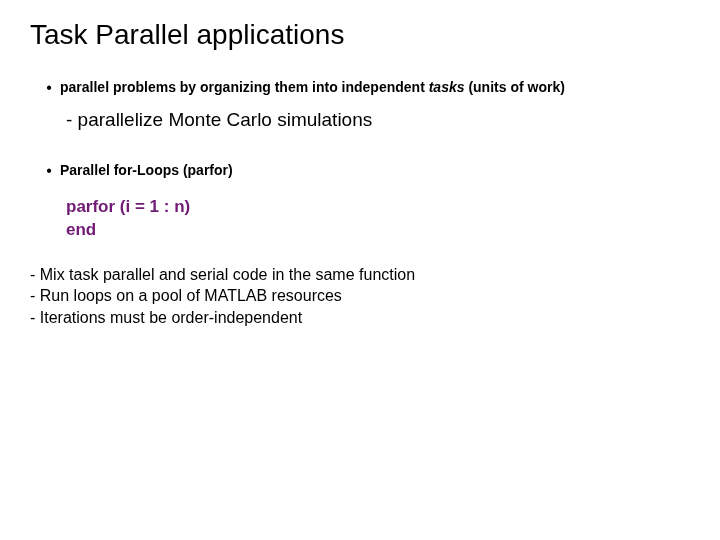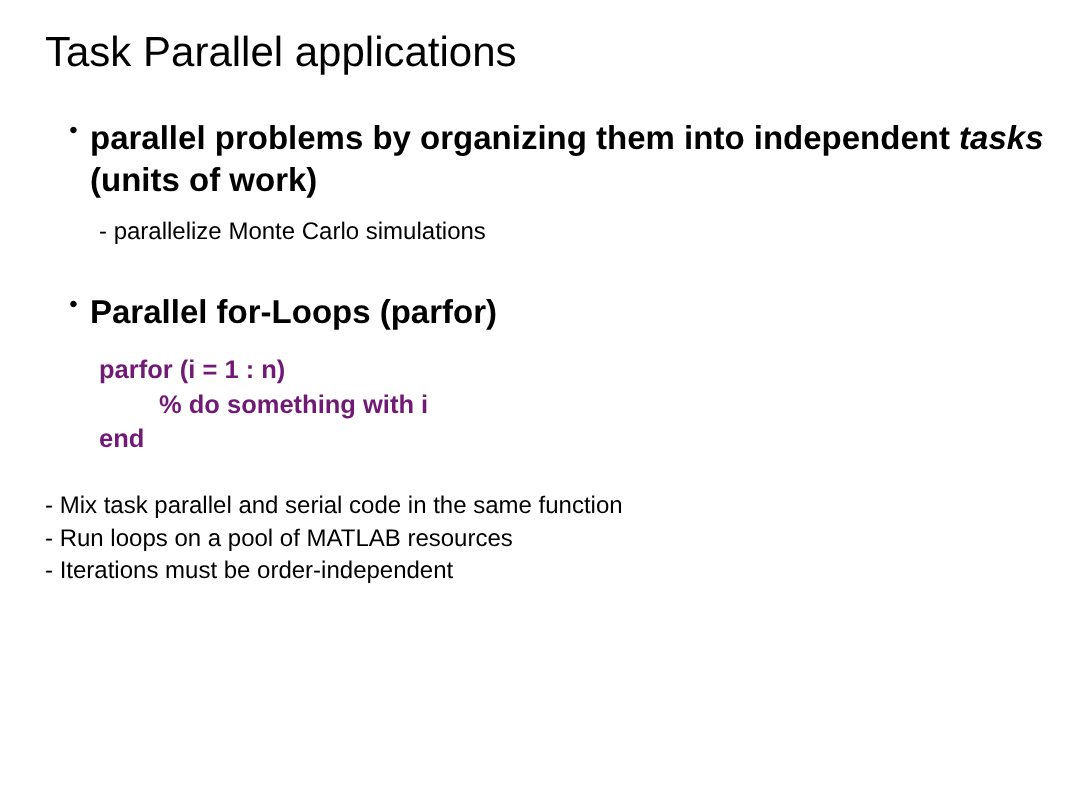--- a/index.html
+++ b/index.html
@@ -32,30 +32,30 @@
   }
   .bullet {
     width: 22px;
     flex: 0 0 22px;
     font-size: 16px;
     line-height: 1.3;
     text-align: center;
     color: #000000;
   }
   .bullet-text {
-    font-size: 22px;
+    font-size: 14px;
     font-weight: bold;
     line-height: 1.3;
     color: #000000;
   }
   .italic {
     font-style: italic;
   }
   .sub {
-    font-size: 16px;
+    font-size: 19px;
     font-weight: normal;
     color: #000000;
     margin-left: 36px;
     margin-top: 10px;
     margin-bottom: 28px;
     line-height: 1.3;
   }
   .code-block {
     font-size: 17px;
     font-weight: bold;
@@ -93,21 +93,20 @@
   </div>
   <div class="sub">- parallelize Monte Carlo simulations</div>
 
   <div class="bullet-row gap-top">
     <div class="bullet">•</div>
     <div class="bullet-text">Parallel for-Loops (parfor)</div>
   </div>
 
   <div class="code-block">
     <div>parfor (i = 1 : n)</div>
-    <div class="code-indent">% do something with i</div>
     <div>end</div>
   </div>
 
   <div class="notes">
     <div>- Mix task parallel and serial code in the same function</div>
     <div>- Run loops on a pool of MATLAB resources</div>
     <div>-  Iterations must be order-independent</div>
   </div>
 
 </div>

